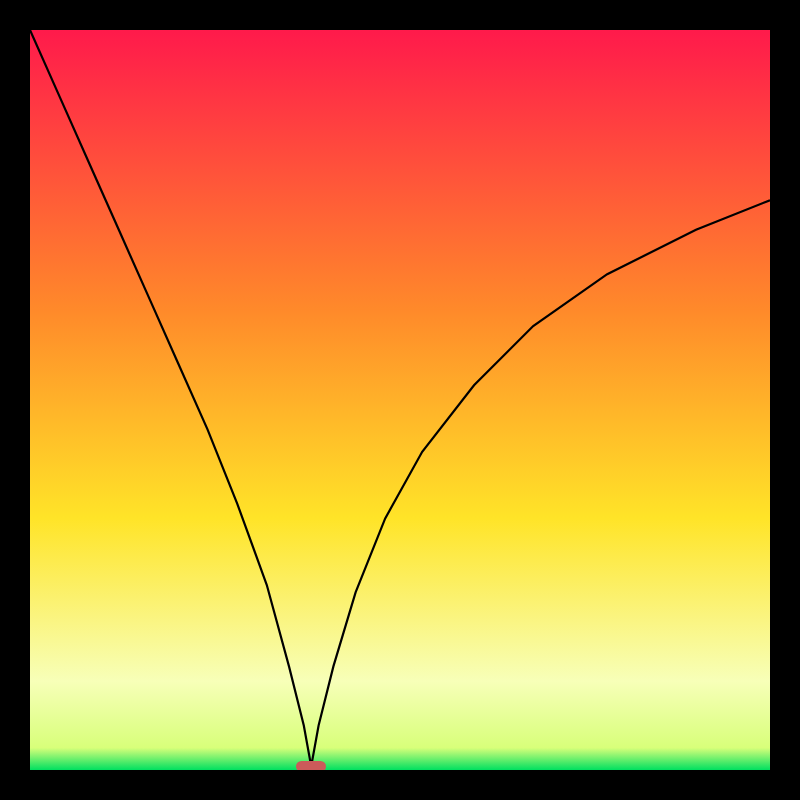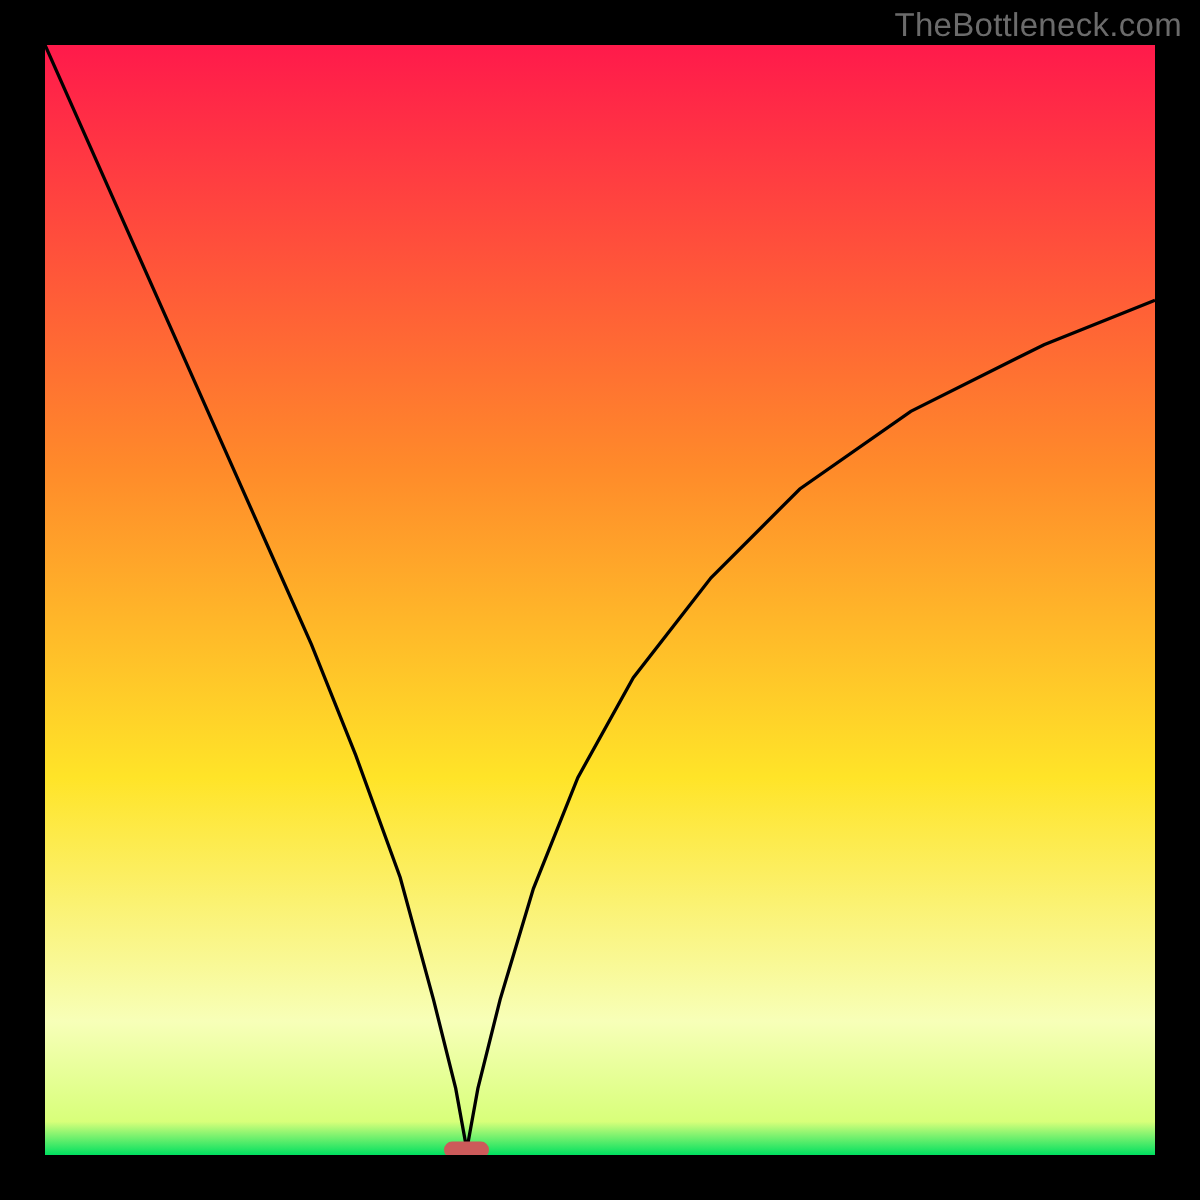--- a/index.html
+++ b/index.html
@@ -73,14 +73,13 @@
       <rect x="0" y="0" width="740" height="740" fill="url(#bg)"></rect>
     </svg>
 
     <svg class="curve" viewBox="0 0 740 740" preserveAspectRatio="none">
       <path id="curve-path" d="M0.0 0.0 L29.6 66.6 L59.2 133.2 L88.8 199.8 L118.4 266.4 L148.0 333.0 L177.6 399.6 L207.2 473.6 L236.8 555.0 L259.0 636.4 L273.8 695.6 L281.2 736.3 L288.6 695.6 L303.4 636.4 L325.6 562.4 L355.2 488.4 L392.2 421.8 L444.0 355.2 L503.2 296.0 L577.2 244.2 L666.0 199.8 L740.0 170.2" fill="none" stroke="#000000" stroke-width="2.2"></path>
     </svg>
 
     <div id="marker" class="marker" style="left: 266.4px; top: 730.75px; width: 29.6px; height: 11.1px; background: rgb(204, 90, 90);"></div>
   </div>
 
-  <div class="attribution">TheBottleneck.com</div>
 </div>
 
 </body></html>

